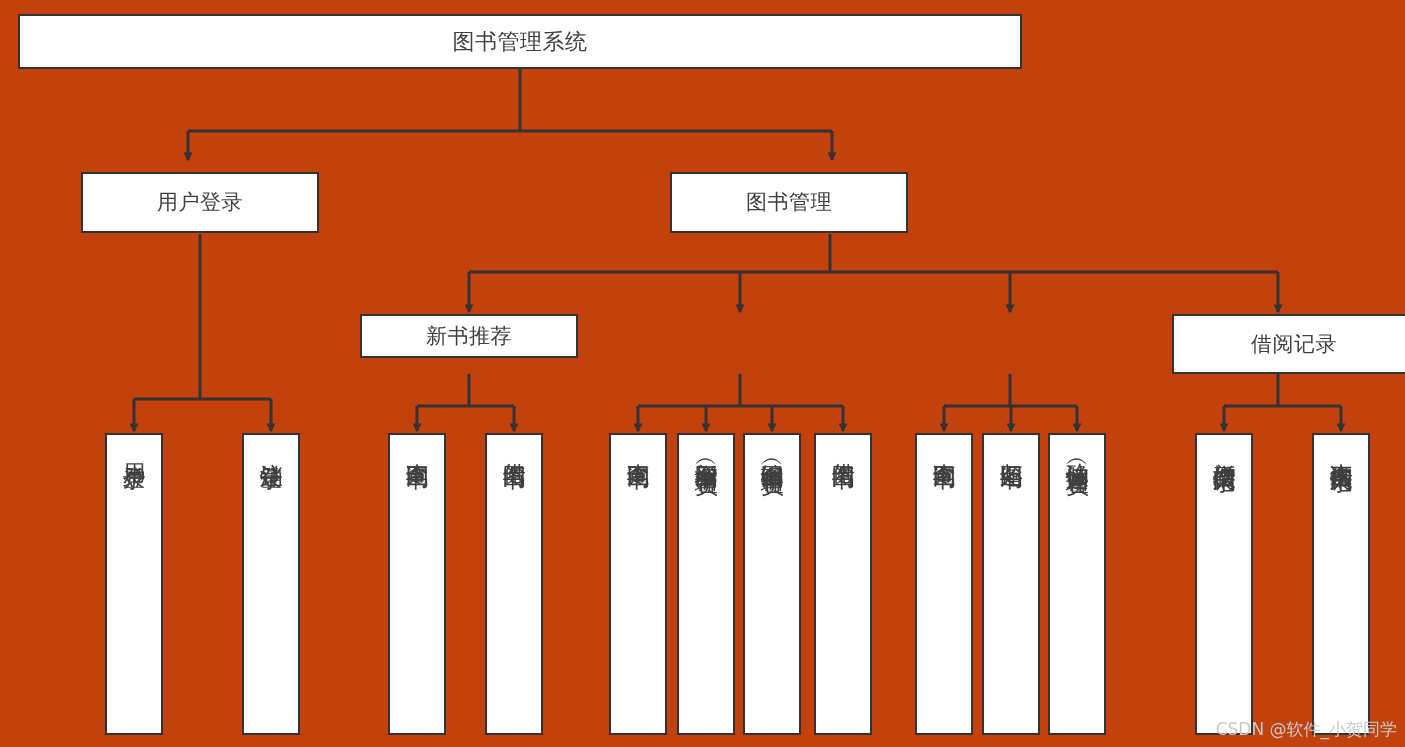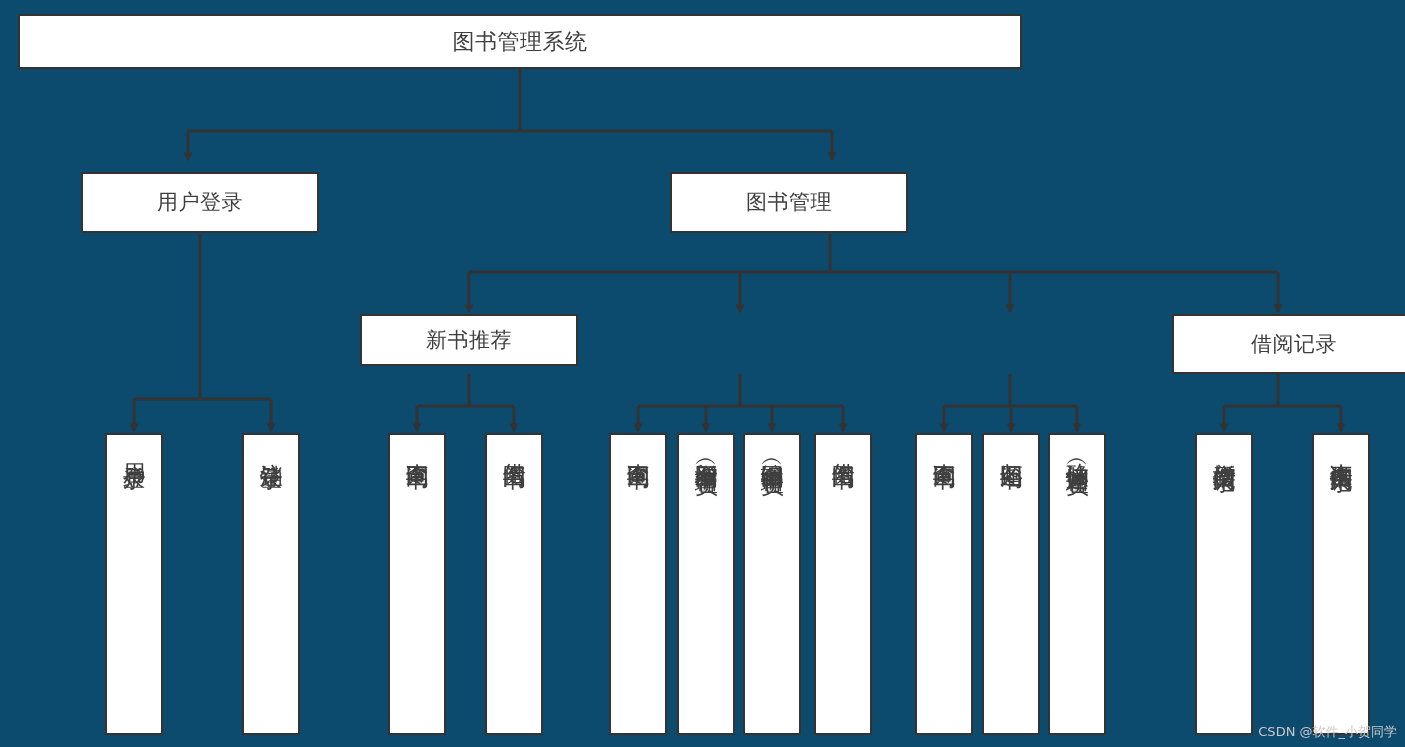--- a/index.html
+++ b/index.html
@@ -10,21 +10,21 @@
   body {
     width: 1405px;
     height: 747px;
     font-family: "DejaVu Sans", "Liberation Sans", sans-serif;
     overflow: hidden;
   }
   #diagram-root {
     position: relative;
     width: 1405px;
     height: 747px;
-    background: #0c4a6e;
+    background: #c2410c;
   }
   svg.edges {
     position: absolute;
     left: 0;
     top: 0;
     width: 1405px;
     height: 747px;
     pointer-events: none;
   }
   .node {
@@ -60,21 +60,21 @@
     text-orientation: upright;
     font-size: 23px;
     line-height: 1.02;
     letter-spacing: 1.5px;
     white-space: nowrap;
   }
   .watermark {
     position: absolute;
     right: 8px;
     bottom: 6px;
-    font-size: 13px;
+    font-size: 17px;
     color: #c9c9c9;
     font-family: "DejaVu Sans", "Liberation Sans", sans-serif;
     white-space: nowrap;
     user-select: none;
   }
 </style>
 </head>
 <body>
 
 <div id="diagram-root">
@@ -151,21 +151,21 @@
     <span class="node-label">图书管理系统</span>
   </div>
 
   <div class="node horizontal" style="left:81px; top:172px; width:238px; height:61px;">
     <span class="node-label">用户登录</span>
   </div>
   <div class="node horizontal" style="left:670px; top:172px; width:238px; height:61px;">
     <span class="node-label">图书管理</span>
   </div>
 
-  <div class="node horizontal" style="left:360px; top:314px; width:218px; height:52px;">
+  <div class="node horizontal" style="left:360px; top:314px; width:218px; height:44px;">
     <span class="node-label">新书推荐</span>
   </div>
   <div class="node horizontal" style="left:1172px; top:314px; width:244px; height:60px;">
     <span class="node-label">借阅记录</span>
   </div>
 
   <div class="node vertical" style="left:105px; top:433px; width:58px; height:302px;">
     <span class="node-label">用户登录</span>
   </div>
   <div class="node vertical" style="left:242px; top:433px; width:58px; height:302px;">

